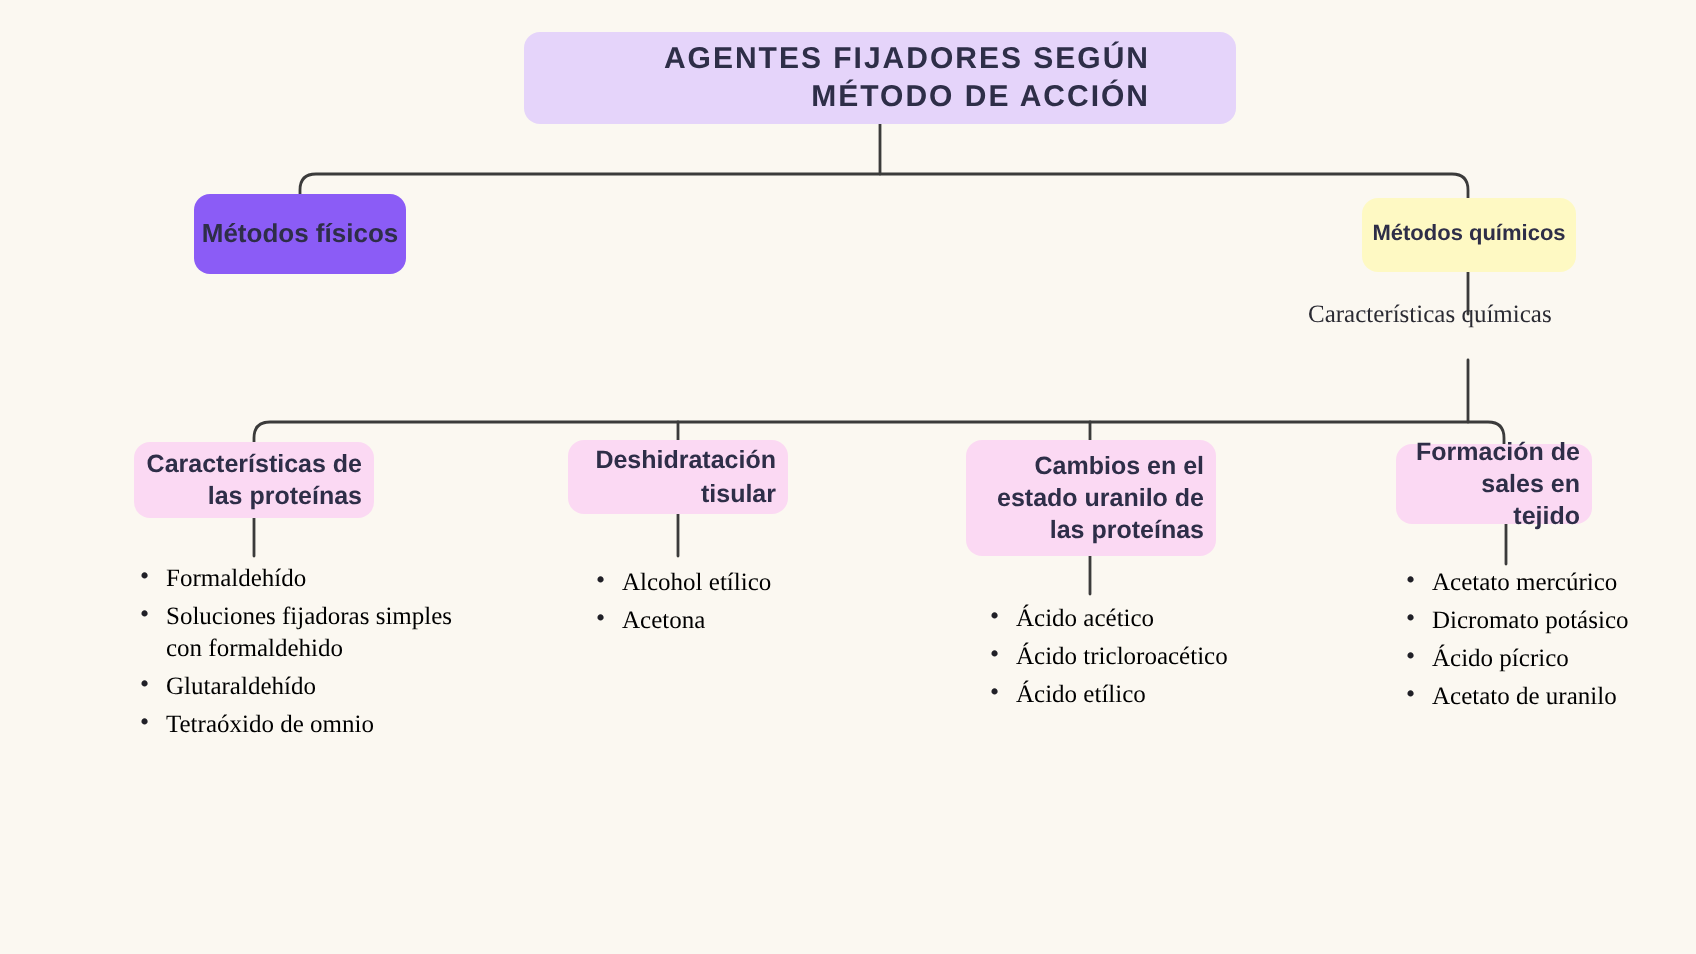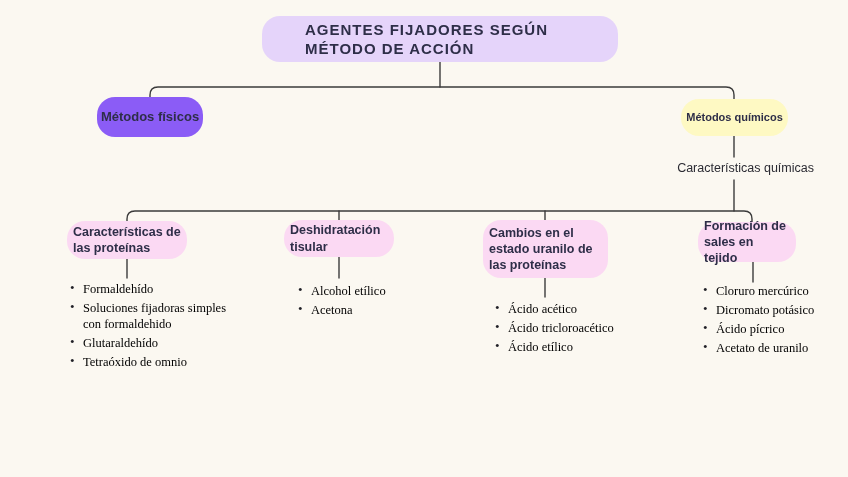--- a/index.html
+++ b/index.html
@@ -15,22 +15,22 @@
   }
   .connectors{
     position:absolute;left:0;top:0;width:848px;height:477px;
   }
   .connectors path{
     fill:none;stroke:#3b3b3b;stroke-width:1.4;stroke-linecap:round;
   }
   .node{
     position:absolute;
     display:flex;align-items:center;justify-content:center;
-    text-align:left;
-    border-radius:18px;
+    text-align:right;
+    border-radius:8px;
     font-weight:bold;
     color:#2e2e48;
     line-height:1.3;
   }
   .node-title{
     left:262px;top:16px;width:356px;height:46px;
     background:#e5d4fa;
     font-size:15px;letter-spacing:1px;
   }
   .node-title .inner{max-width:270px;}
@@ -39,24 +39,25 @@
     background:#8b5cf6;
     font-size:13px;
   }
   .node-quimicos{
     left:681px;top:99px;width:107px;height:37px;
     background:#fef9c3;
     font-size:11px;
   }
   .annotation{
     position:absolute;
-    left:654px;top:161px;width:160px;
-    text-align:right;
+    left:654px;top:150px;width:160px;
+    text-align:left;
     font-size:12.5px;
     color:#2b2b33;
+    font-family:Liberation Serif, serif;
   }
   .node-cat{background:#fbd9f3;font-size:12.5px;padding:4px 6px;box-sizing:border-box;}
   .node-cat1{left:67px;top:221px;width:120px;height:38px;}
   .node-cat2{left:284px;top:220px;width:110px;height:37px;}
   .node-cat3{left:483px;top:220px;width:125px;height:58px;}
   .node-cat4{left:698px;top:222px;width:98px;height:40px;}
   ul.items{
     position:absolute;
     margin:0;padding:0;list-style:none;
     font-size:12.5px;line-height:16px;
@@ -136,19 +137,19 @@
     <li>Acetona</li>
   </ul>
 
   <ul class="items list3">
     <li>Ácido acético</li>
     <li>Ácido tricloroacético</li>
     <li>Ácido etílico</li>
   </ul>
 
   <ul class="items list4">
-    <li>Cloruro mercúrico</li>
+    <li>Acetato mercúrico</li>
     <li>Dicromato potásico</li>
     <li>Ácido pícrico</li>
     <li>Acetato de uranilo</li>
   </ul>
 
 </div>
 
 </body></html>

